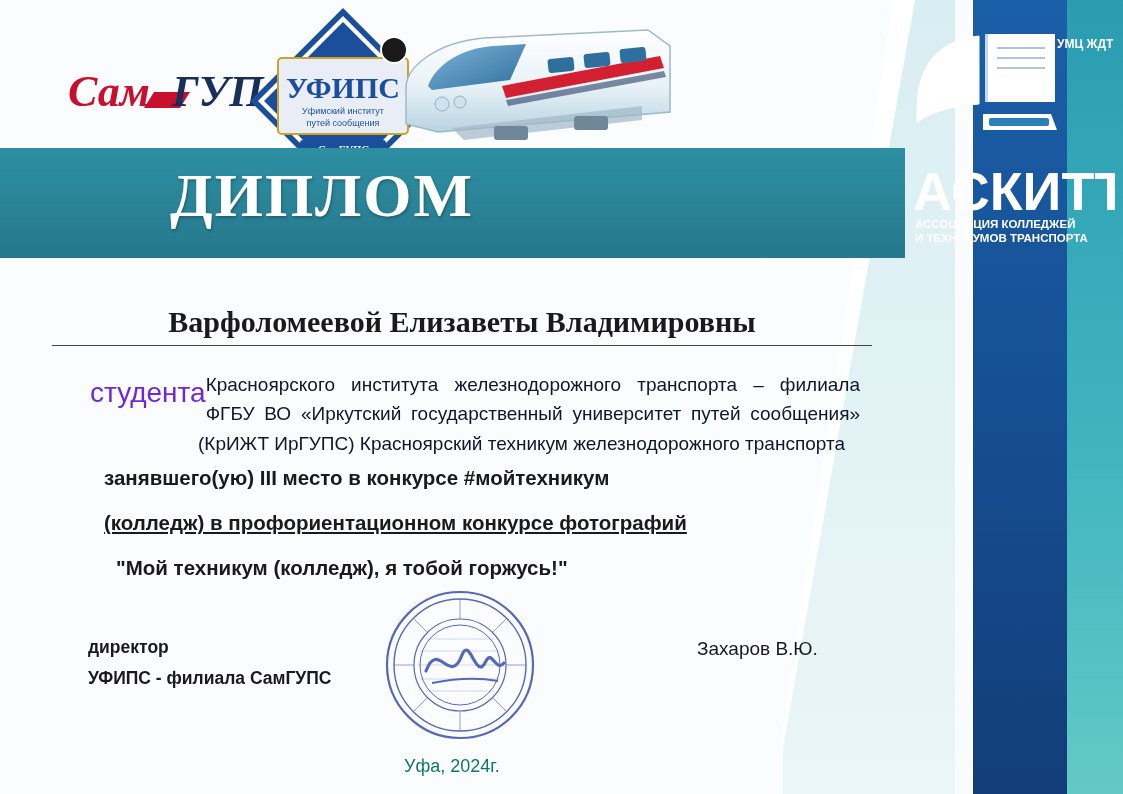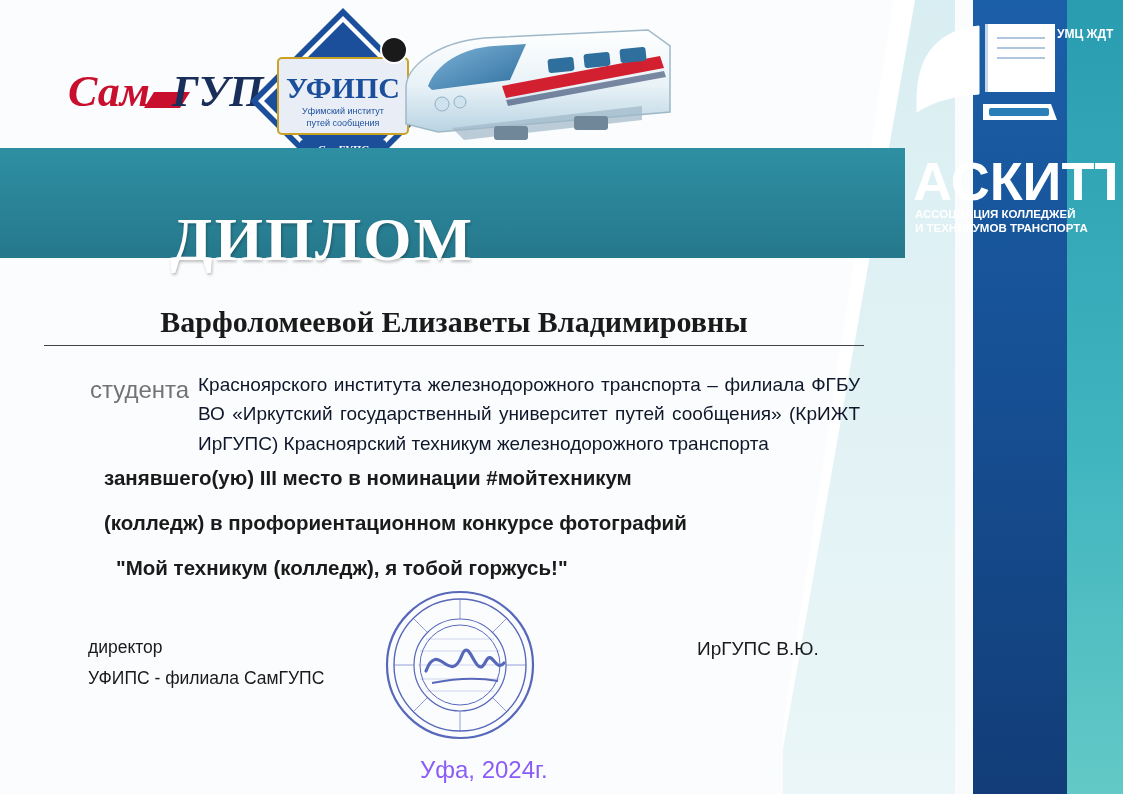--- a/index.html
+++ b/index.html
@@ -58,68 +58,67 @@
   }
   .band-title {
     position: absolute;
     left: 170px; top: 160px;
     font-size: 62px;
     font-weight: bold;
     color: #ffffff;
     letter-spacing: 2px;
     font-family: "Liberation Serif", serif;
     text-shadow: 1px 2px 3px rgba(0,0,0,.25);
-    margin-top: 44px;
   }
 
   
   .samgups {
     position: absolute;
     left: 68px; top: 62px;
     width: 230px; height: 60px;
   }
   .ufips {
     position: absolute;
     left: 248px; top: 6px;
     width: 190px; height: 190px; text-align: right;
   }
   .train {
     position: absolute;
     left: 398px; top: 28px;
     width: 280px; height: 140px;
   }
   .askitt {
     position: absolute;
-    right: 8px; top: 8px;
+    right: 8px; top: 18px;
     width: 210px; height: 235px;
   }
 
   
   .recipient {
     position: absolute;
-    left: 44px; top: 305px;
+    left: 52px; top: 305px;
     width: 820px;
     text-align: center;
     font-size: 30px;
     font-weight: bold;
     color: #1a1a1a;
     font-family: "Liberation Serif", serif;
     border-bottom: 1px solid #444;
     padding-bottom: 6px;
   }
 
   .student-row {
     position: absolute;
     left: 90px; top: 370px;
     width: 770px;
   }
   .student-label {
     float: left;
-    font-size: 24px;
-    color: #737373;
+    font-size: 28px;
+    color: #6d28d9;
     line-height: 1.5;
     padding-top: 2px;
   }
   .student-org {
     margin-left: 108px;
     font-size: 19px;
     color: #0f172a;
     line-height: 1.55;
     text-align: justify;
   }
@@ -129,43 +128,43 @@
     left: 104px; top: 455px;
     width: 760px;
   }
   .award-lines div {
     font-size: 20.5px;
     font-weight: bold;
     color: #1a1a1a;
     line-height: 2.2;
   }
   .award-lines div.indent1 { padding-left: 0px; }
-  .award-lines div.indent2 { padding-left: 0px; }
+  .award-lines div.indent2 { padding-left: 0px; text-decoration: underline; }
   .award-lines div.indent3 { padding-left: 12px; }
 
   
   .director {
     position: absolute;
     left: 88px; top: 632px;
     font-size: 17.5px;
     color: #1a1a1a;
     line-height: 1.75;
+    font-weight: bold;
   }
   .signer {
     position: absolute;
     left: 697px; top: 638px;
     font-size: 19px;
     color: #1a1a1a;
   }
   .place-date {
     position: absolute;
     left: 404px; top: 756px;
-    font-size: 24px;
-    color: #8b5cf6;
-    margin-left: 16px;
+    font-size: 18px;
+    color: #0f766e;
   }
 
   
   .stamp {
     position: absolute;
     left: 372px; top: 586px;
     width: 176px; height: 158px;
   }
 </style>
 </head>
@@ -272,21 +271,21 @@
   <div class="band-title">ДИПЛОМ</div>
 
   <div class="recipient">Варфоломеевой Елизаветы Владимировны</div>
 
   <div class="student-row">
     <span class="student-label">студента</span>
     <div class="student-org">Красноярского института железнодорожного транспорта – филиала ФГБУ ВО «Иркутский государственный университет путей сообщения» (КрИЖТ ИрГУПС) Красноярский техникум железнодорожного транспорта</div>
   </div>
 
   <div class="award-lines">
-    <div class="indent1">занявшего(ую) III место в номинации #мойтехникум</div>
+    <div class="indent1">занявшего(ую) III место в конкурсе #мойтехникум</div>
     <div class="indent2">(колледж) в профориентационном конкурсе фотографий</div>
     <div class="indent3">"Мой техникум (колледж), я тобой горжусь!"</div>
   </div>
 
   <div class="stamp">
     <svg viewBox="0 0 176 158" width="176" height="158">
       <g transform="translate(88,79)" opacity=".78">
         <circle r="73" fill="none" stroke="#2a3fa8" stroke-width="2.2"></circle>
         <circle r="66" fill="none" stroke="#2a3fa8" stroke-width="1.4"></circle>
         <circle r="46" fill="none" stroke="#2a3fa8" stroke-width="1.2"></circle>
@@ -314,17 +313,17 @@
         <path d="M-28 18 C-8 14 16 12 38 16" fill="none" stroke="#2a3fa8" stroke-width="1.8"></path>
       </g>
     </svg>
   </div>
 
   <div class="director">
     <div>директор</div>
     <div>УФИПС - филиала СамГУПС</div>
   </div>
 
-  <div class="signer">ИрГУПС В.Ю.</div>
+  <div class="signer">Захаров В.Ю.</div>
 
   <div class="place-date">Уфа, 2024г.</div>
 
 </div>
 
 </body></html>

